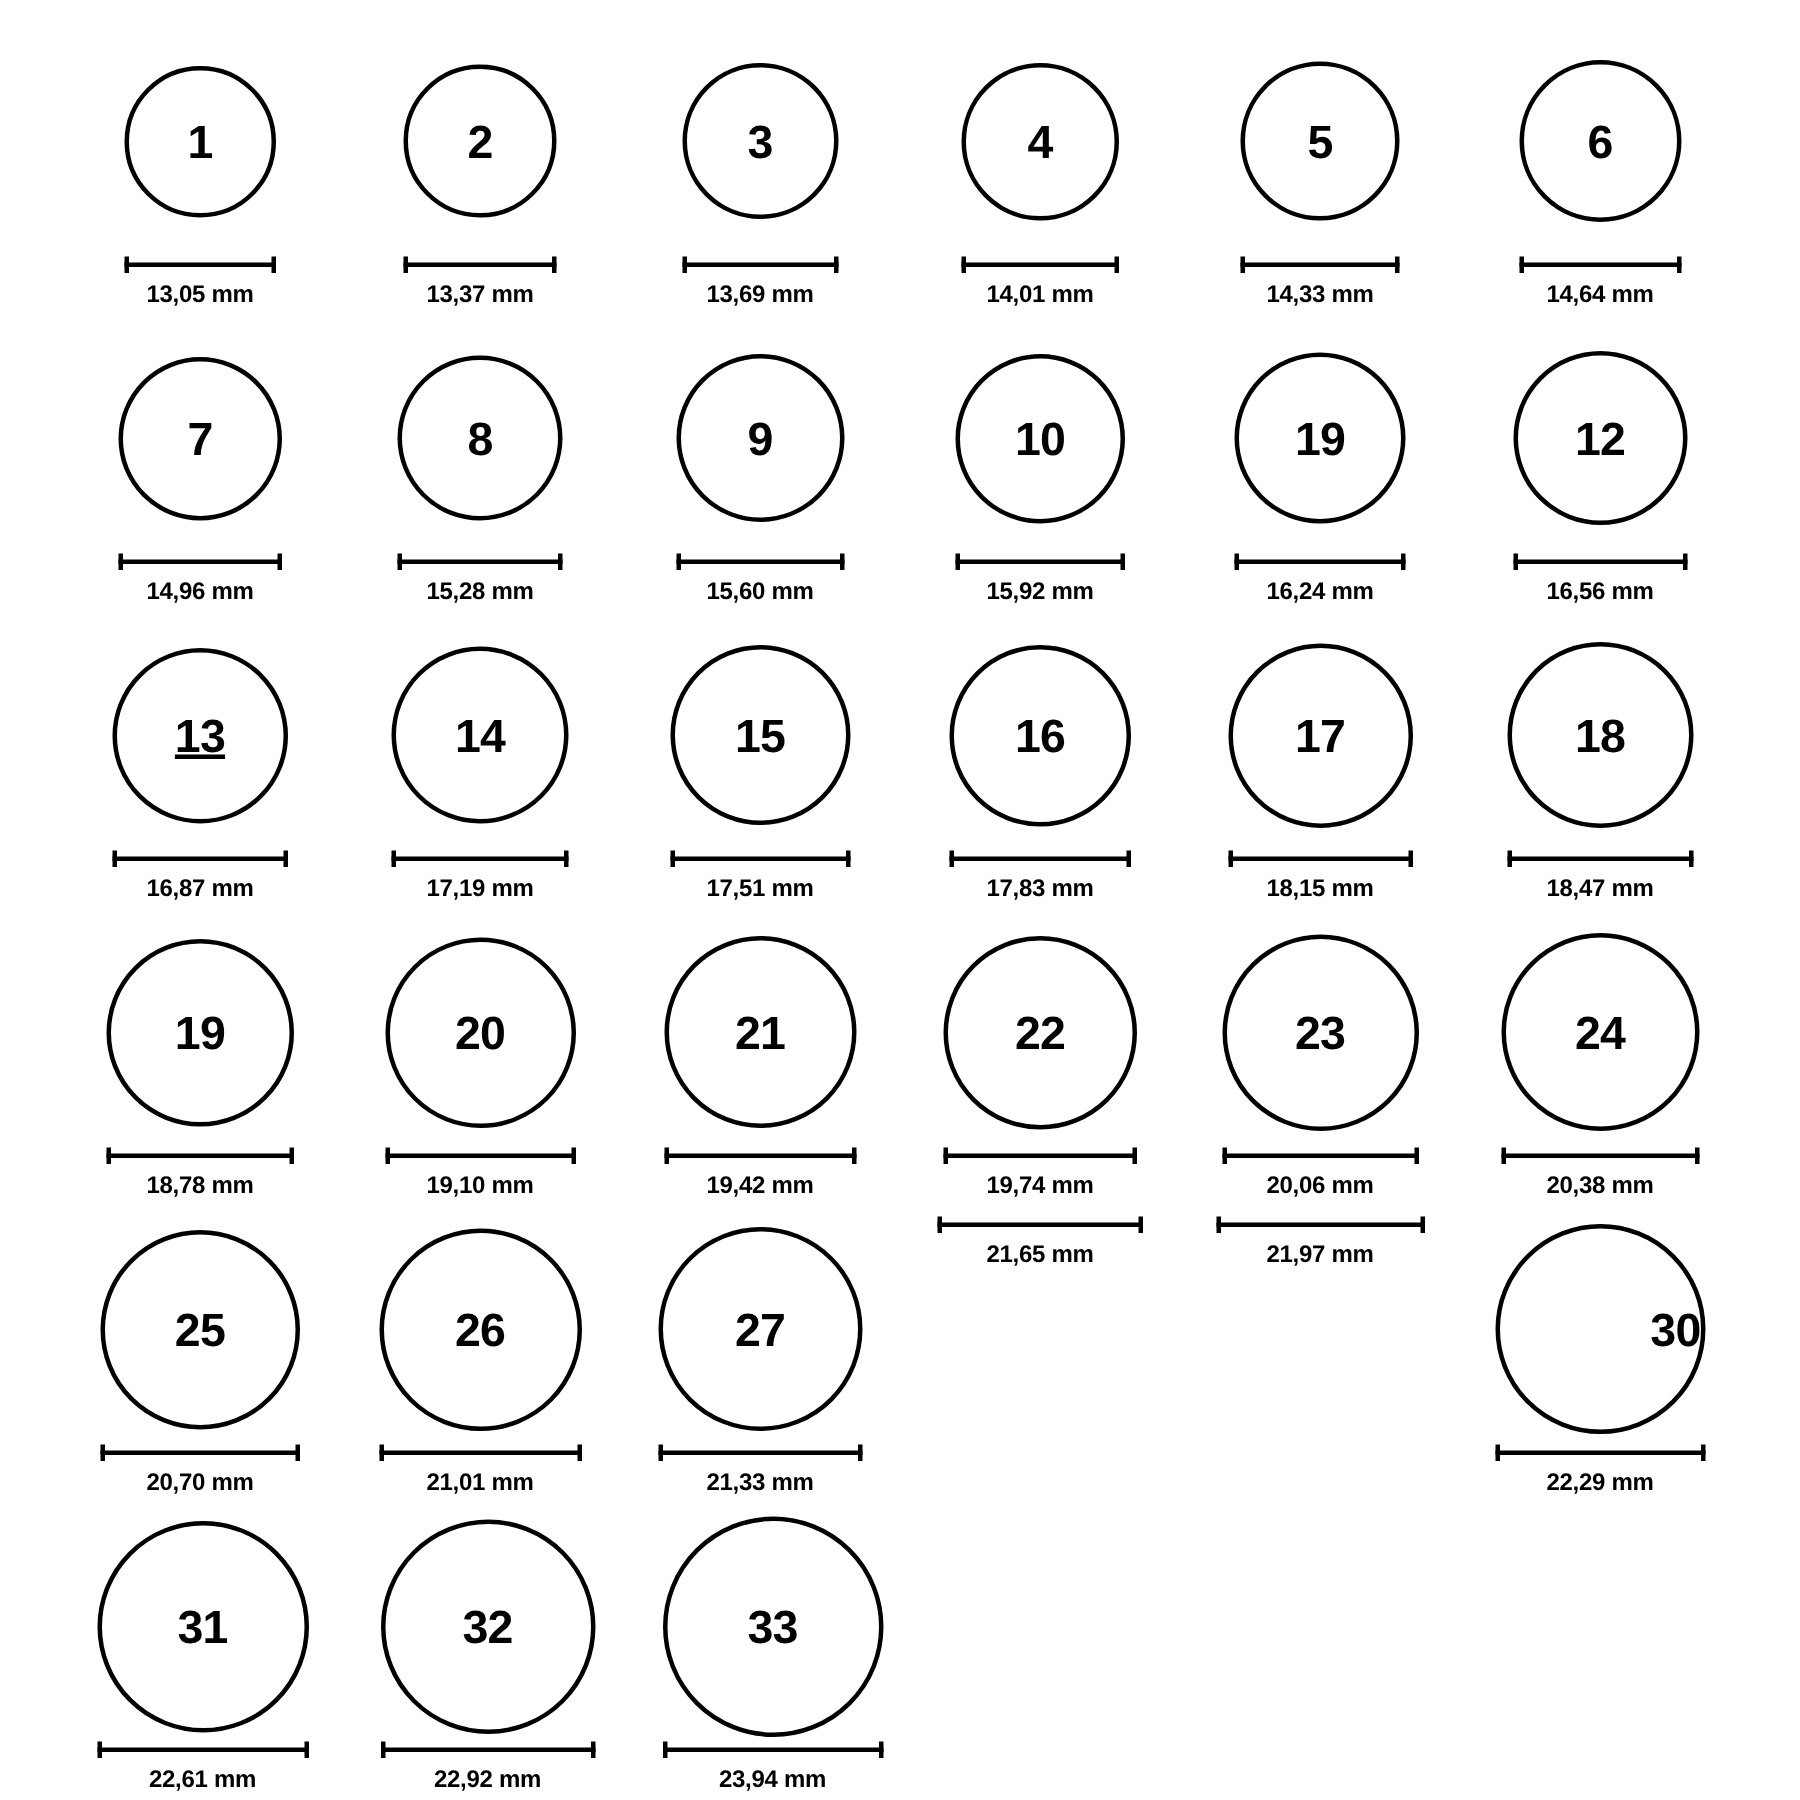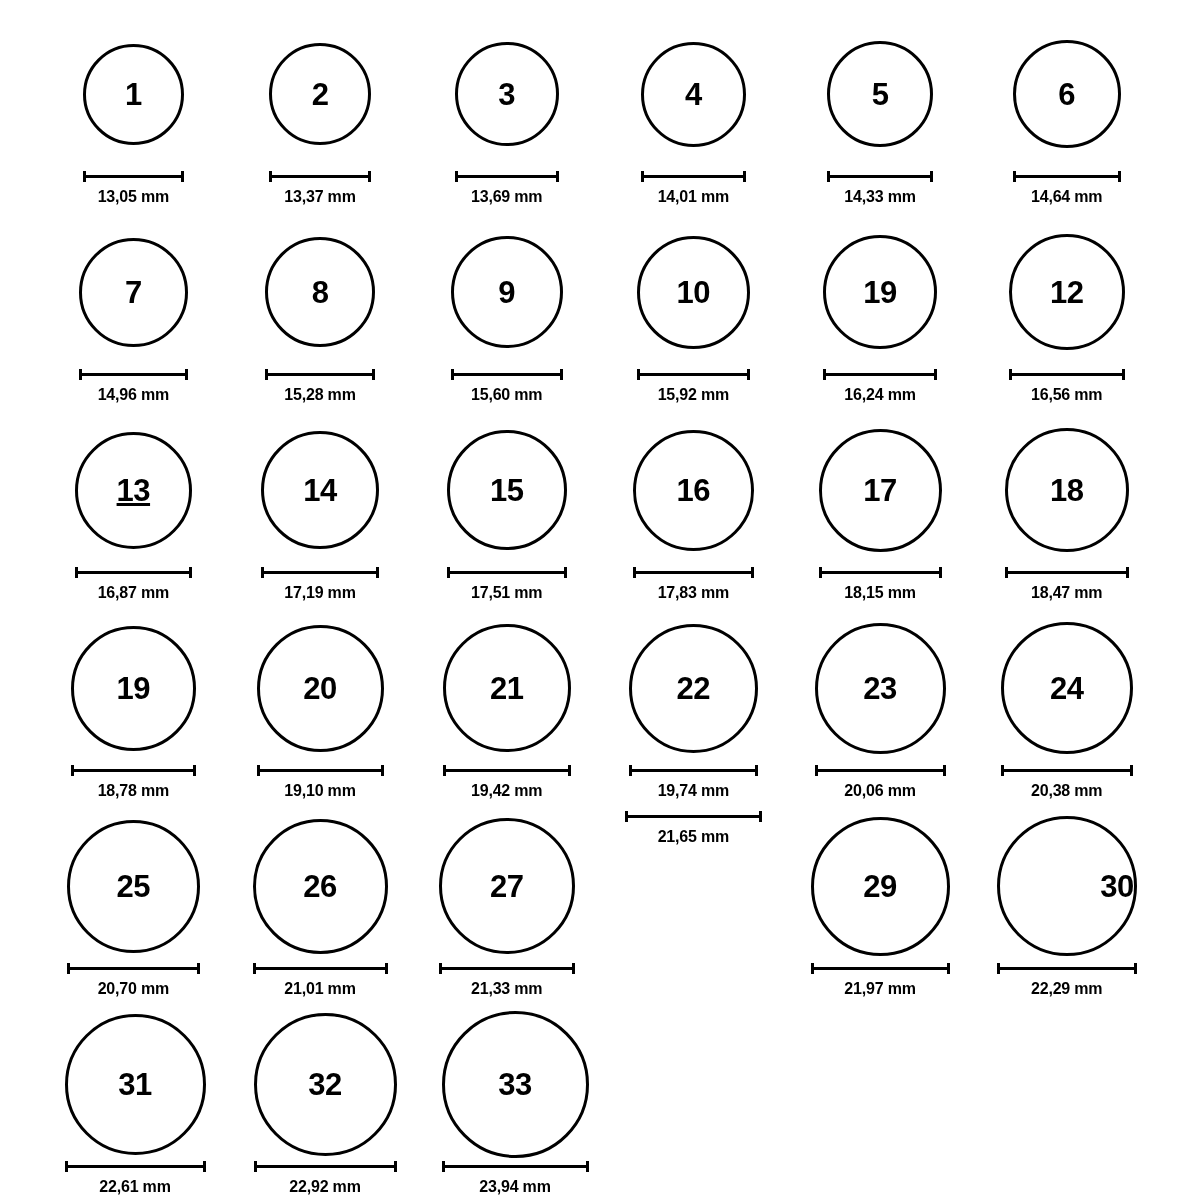--- a/index.html
+++ b/index.html
@@ -465,25 +465,20 @@
       </div>
       <div class="size-cell">
         <div class="measure">
           <div class="bar" style="width: 137px;">
             <div class="line"></div>
           </div>
         </div>
         <div class="mm-label">21,65 mm</div>
       </div>
       <div class="size-cell">
-        <div class="ring-wrap">
-          <div class="ring" style="width: 139px; height: 139px;">
-            <span class="ring-number">29</span>
-          </div>
-        </div>
         <div class="measure">
           <div class="bar" style="width: 139px;">
             <div class="line"></div>
           </div>
         </div>
         <div class="mm-label">21,97 mm</div>
       </div>
       <div class="size-cell">
         <div class="ring-wrap">
           <div class="ring" style="width: 140px; height: 140px; justify-content: flex-end;">

